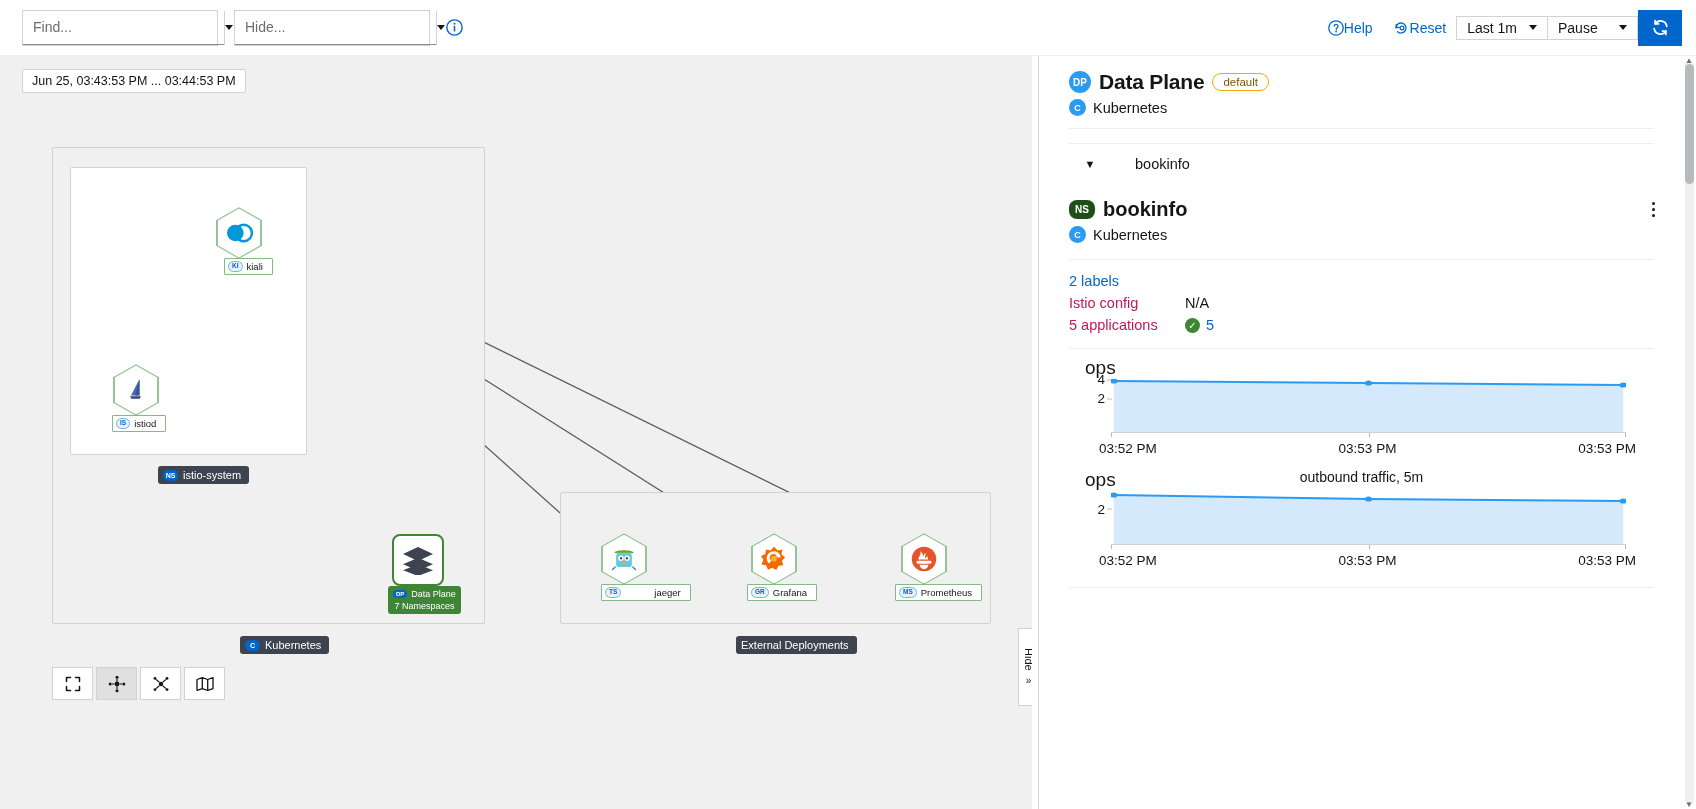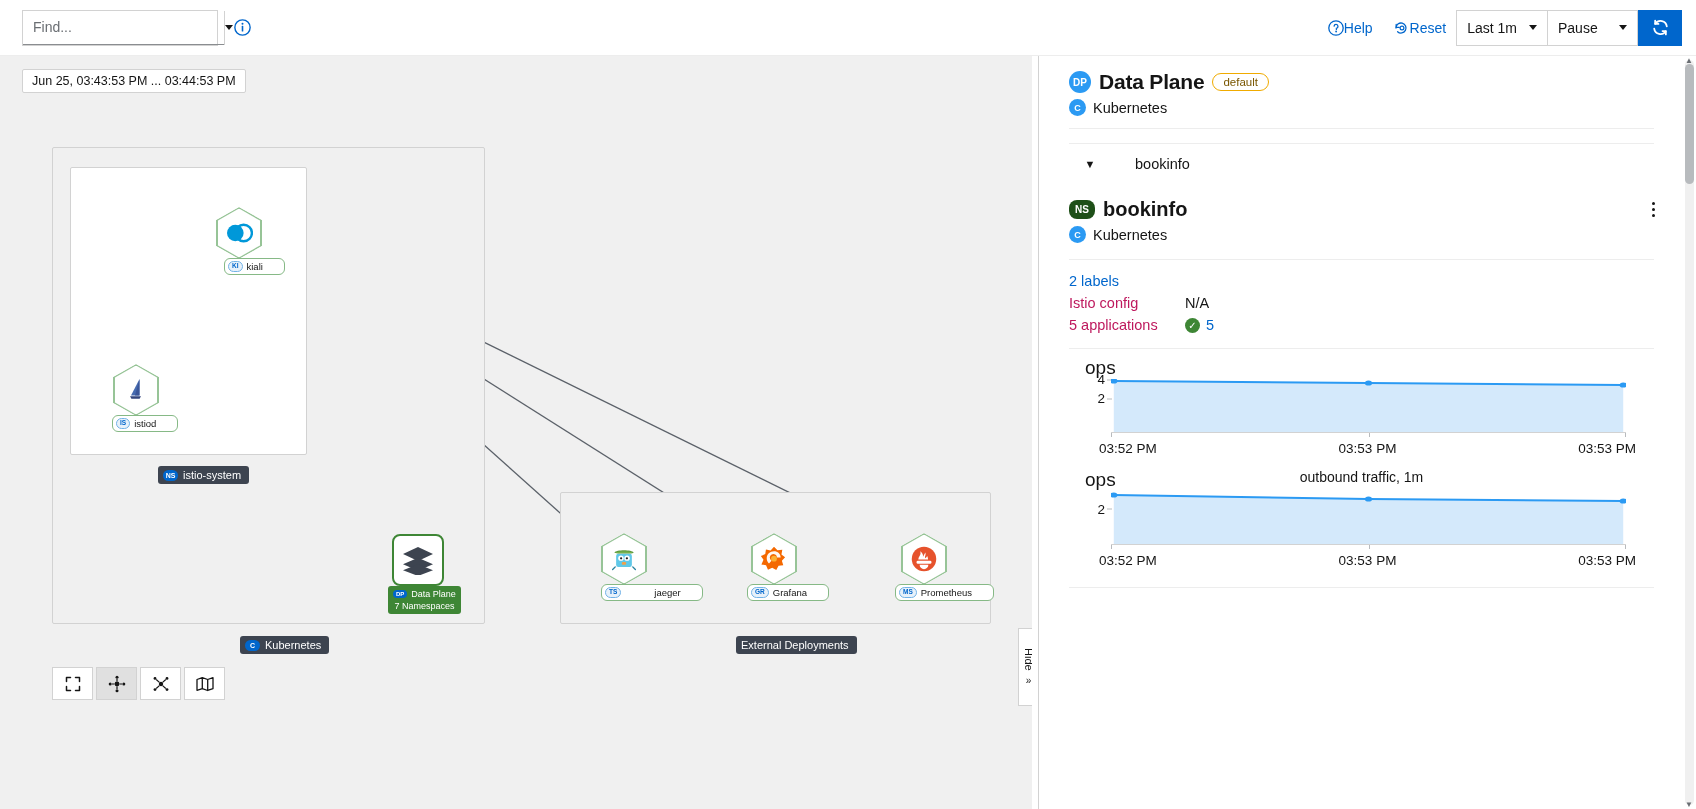--- a/index.html
+++ b/index.html
@@ -51,21 +51,21 @@
   .tb-right {
     margin-left: auto; display: flex; align-items: center;
     gap: 0; padding-right: 14px; height: 100%;
   }
   .link-btn {
     display: flex; align-items: center; 
     color: #0066cc; font-size: 14px; cursor: pointer;
     padding: 0 10px;
   }
   .sel-box {
-    height: 36px; min-width: 90px;
+    height: 24px; min-width: 90px;
     border: 1px solid #d2d2d2;
     display: flex; align-items: center; justify-content: space-between;
     padding: 8px 10px; background: #fff; cursor: pointer; gap: 12px;
     font-size: 14px;
   }
   .sel-box.adj { border-left: none; }
   .refresh-btn {
     width: 44px; height: 36px; background: #0066cc;
     display: flex; align-items: center; justify-content: center;
     cursor: pointer; color: #fff;
@@ -134,22 +134,22 @@
     content: ""; position: absolute; inset: 1.6px;
     background: #fff;
     clip-path: polygon(50% 0%, 100% 25%, 100% 75%, 50% 100%, 0% 75%, 0% 25%);
     z-index: 1;
   }
   .hexagon > * { position: relative; z-index: 2; }
 
   .node-label {
     position: absolute;
     background: #fff; border: 1px solid #86b986;
-    border-radius: 6px; font-size: 9.5px;
-    padding: 2px 21px 2px 3px;
+    border-radius: 1px; font-size: 9.5px;
+    padding: 2px 9px 2px 3px;
     display: flex; align-items: center; gap: 4px;
     white-space: nowrap; color: #151515;
   }
   .node-label .pill {
     background: #e7f1fa; border: 1px solid #73b3e7;
     color: #0066cc; border-radius: 7px;
     font-size: 6.5px; font-weight: bold;
     padding: 1px 3px; line-height: 1;
   }
 
@@ -300,20 +300,26 @@
   }
   .sb-arrow { position: absolute; right: 3px; font-size: 8px; color: #6a6e73; }
 </style>
 </head>
 <body>
 
 <div class="toolbar">
   <div class="tb-left">
     <div class="combo">
       <input placeholder="Find..." style="">
+      <div class="combo-btn">
+        <span class="caret"></span>
+      </div>
+    </div>
+    <div class="combo">
+      <input placeholder="Hide..." style="">
       <div class="combo-btn">
         <span class="caret"></span>
       </div>
     </div>
     <span class="info-icon">
       <svg width="17" height="17" viewBox="0 0 16 16">
           <circle cx="8" cy="8" r="7.2" fill="none" stroke="#0066cc" stroke-width="1.3"></circle>
           <circle cx="8" cy="4.5" r="0.95" fill="#0066cc"></circle>
           <rect x="7.25" y="6.4" width="1.5" height="5.4" rx="0.6" fill="#0066cc"></rect>
         </svg>
@@ -596,21 +602,21 @@
             </div>
             <div class="xlabels">
               <span>03:52 PM</span>
               <span>03:53 PM</span>
               <span>03:53 PM</span>
             </div>
           </div>
 
           <div class="chart" style="margin-top:8px;">
             <div class="chart-ops">ops</div>
-            <div class="chart-title">outbound traffic, 1m</div>
+            <div class="chart-title">outbound traffic, 5m</div>
             <div class="chart-plot">
               <div class="ytick" style="top:33%;">2</div>
               <svg width="100%" height="100%" viewBox="0 0 370 54" preserveAspectRatio="none">
                 <path d="M2,4 L185,8 L368,10 L368,54 L2,54 Z" fill="#d4e9fb"></path>
                 <path d="M2,4 L185,8 L368,10" fill="none" stroke="#2b9af3" stroke-width="2"></path>
               </svg>
               <div style="position:absolute;left:0;top:0;width:100%;height:100%;">
                 <svg width="100%" height="100%" viewBox="0 0 370 54" preserveAspectRatio="none">
                   <circle cx="2" cy="4" r="2.6" fill="#2b9af3"></circle>
                   <circle cx="185" cy="8" r="2.6" fill="#2b9af3"></circle>

